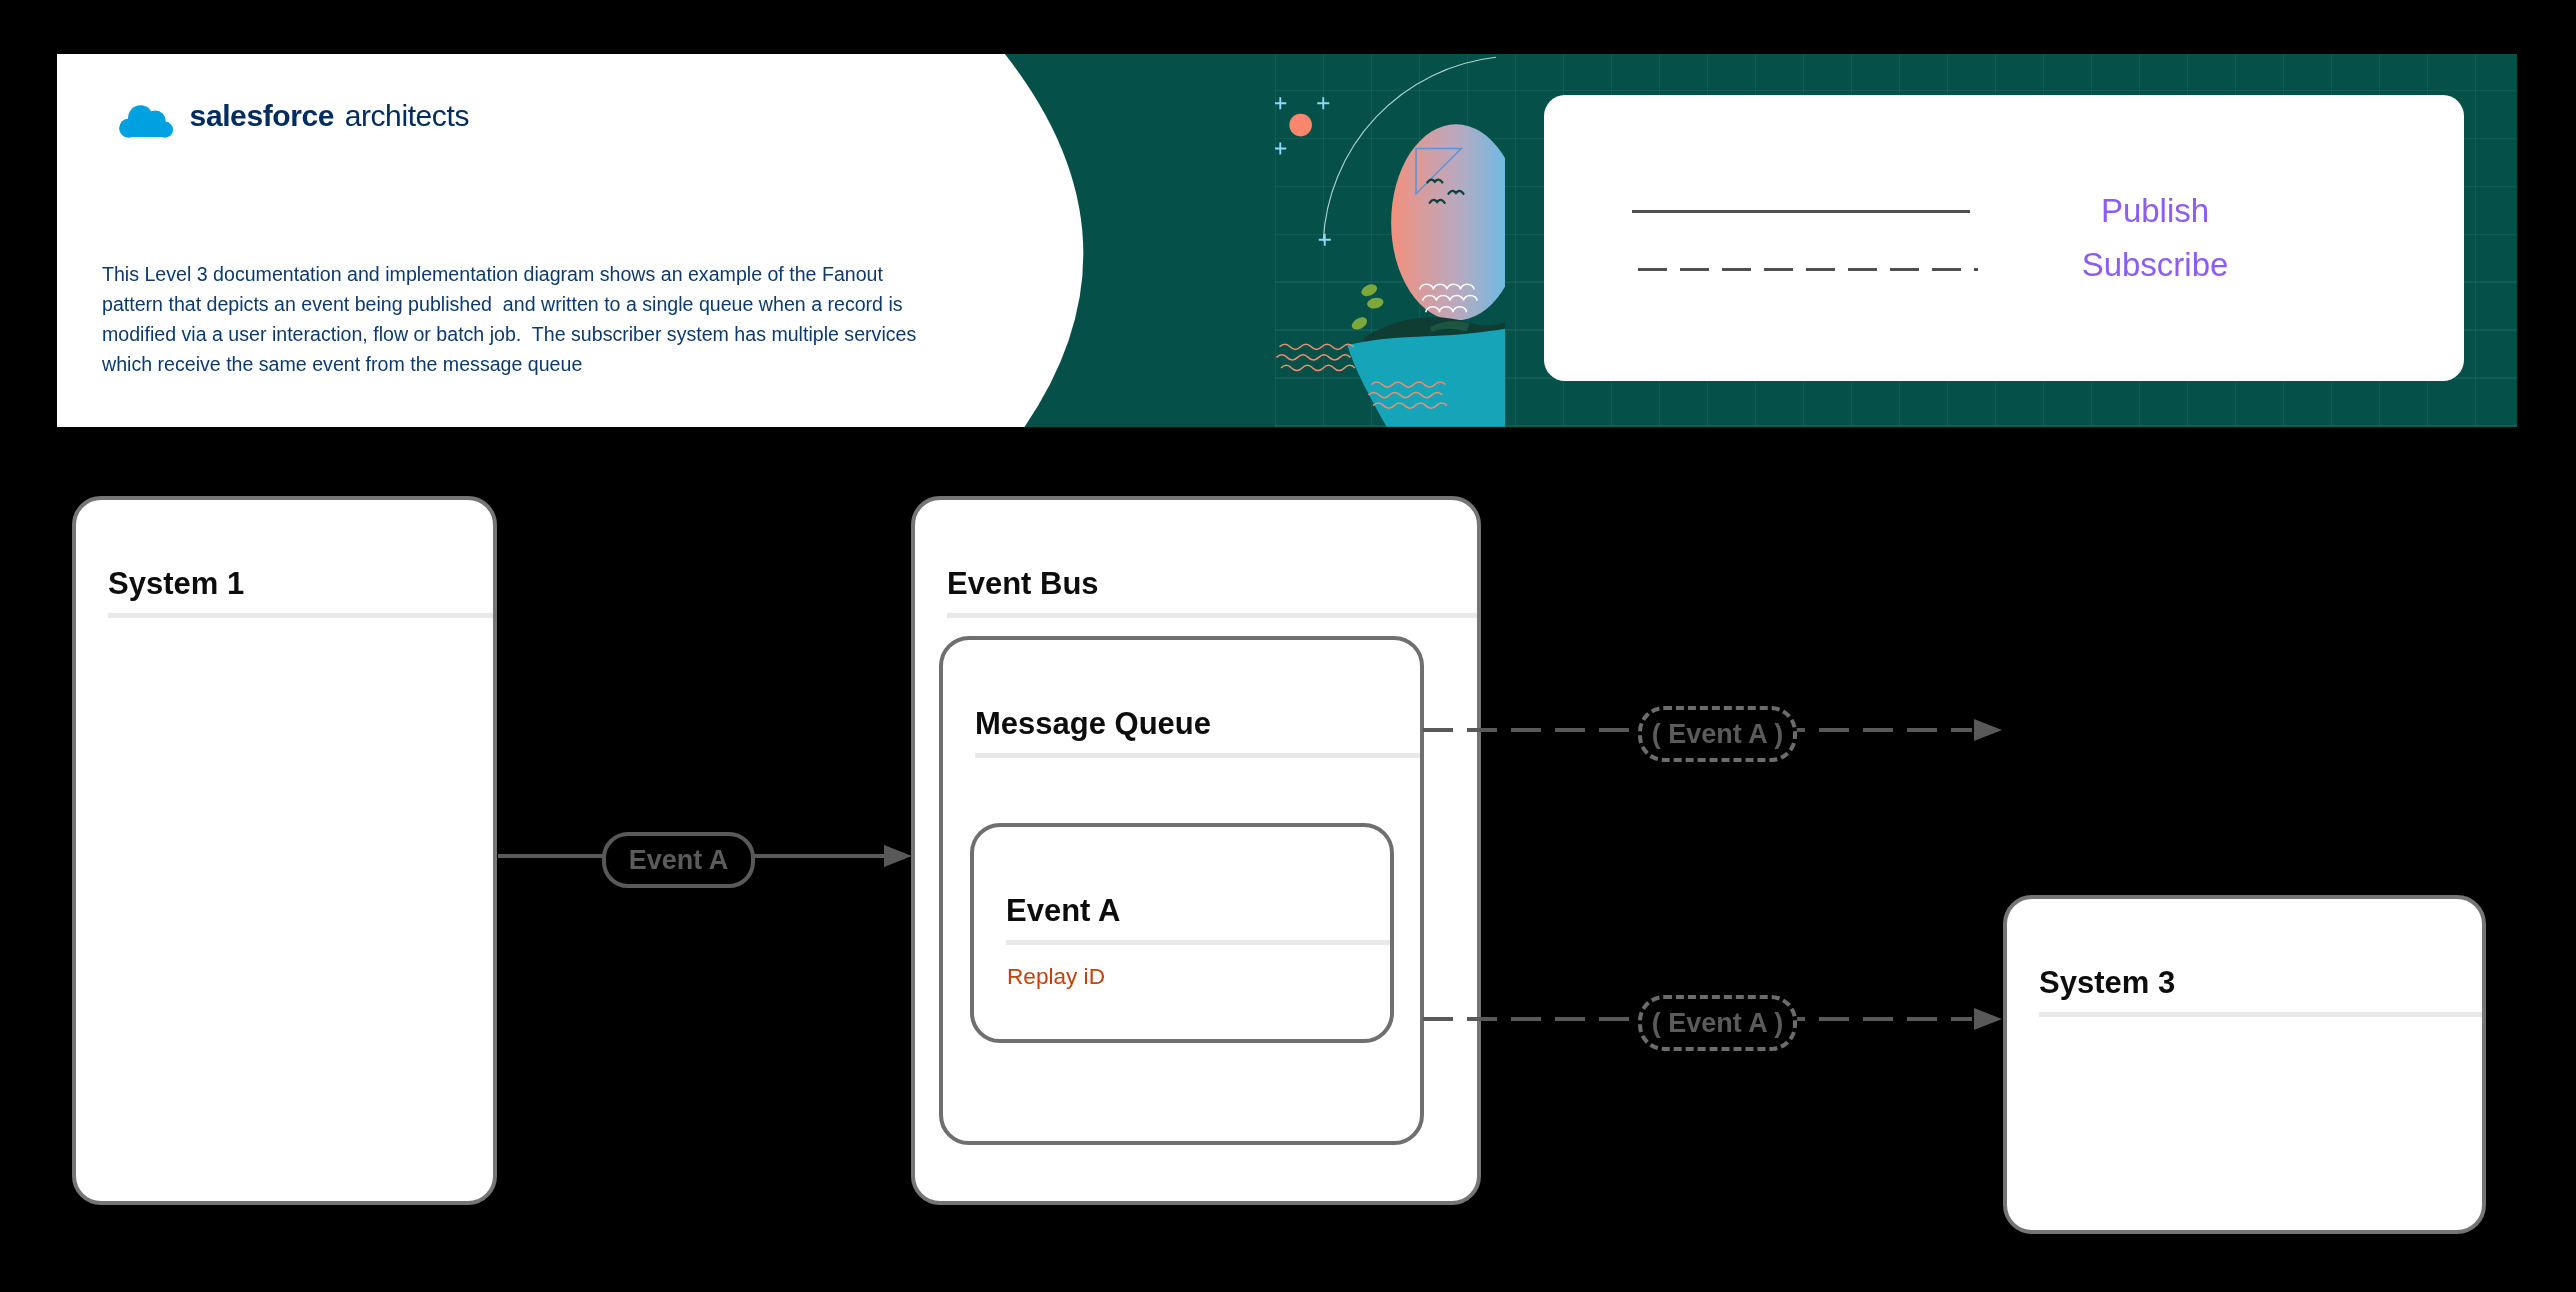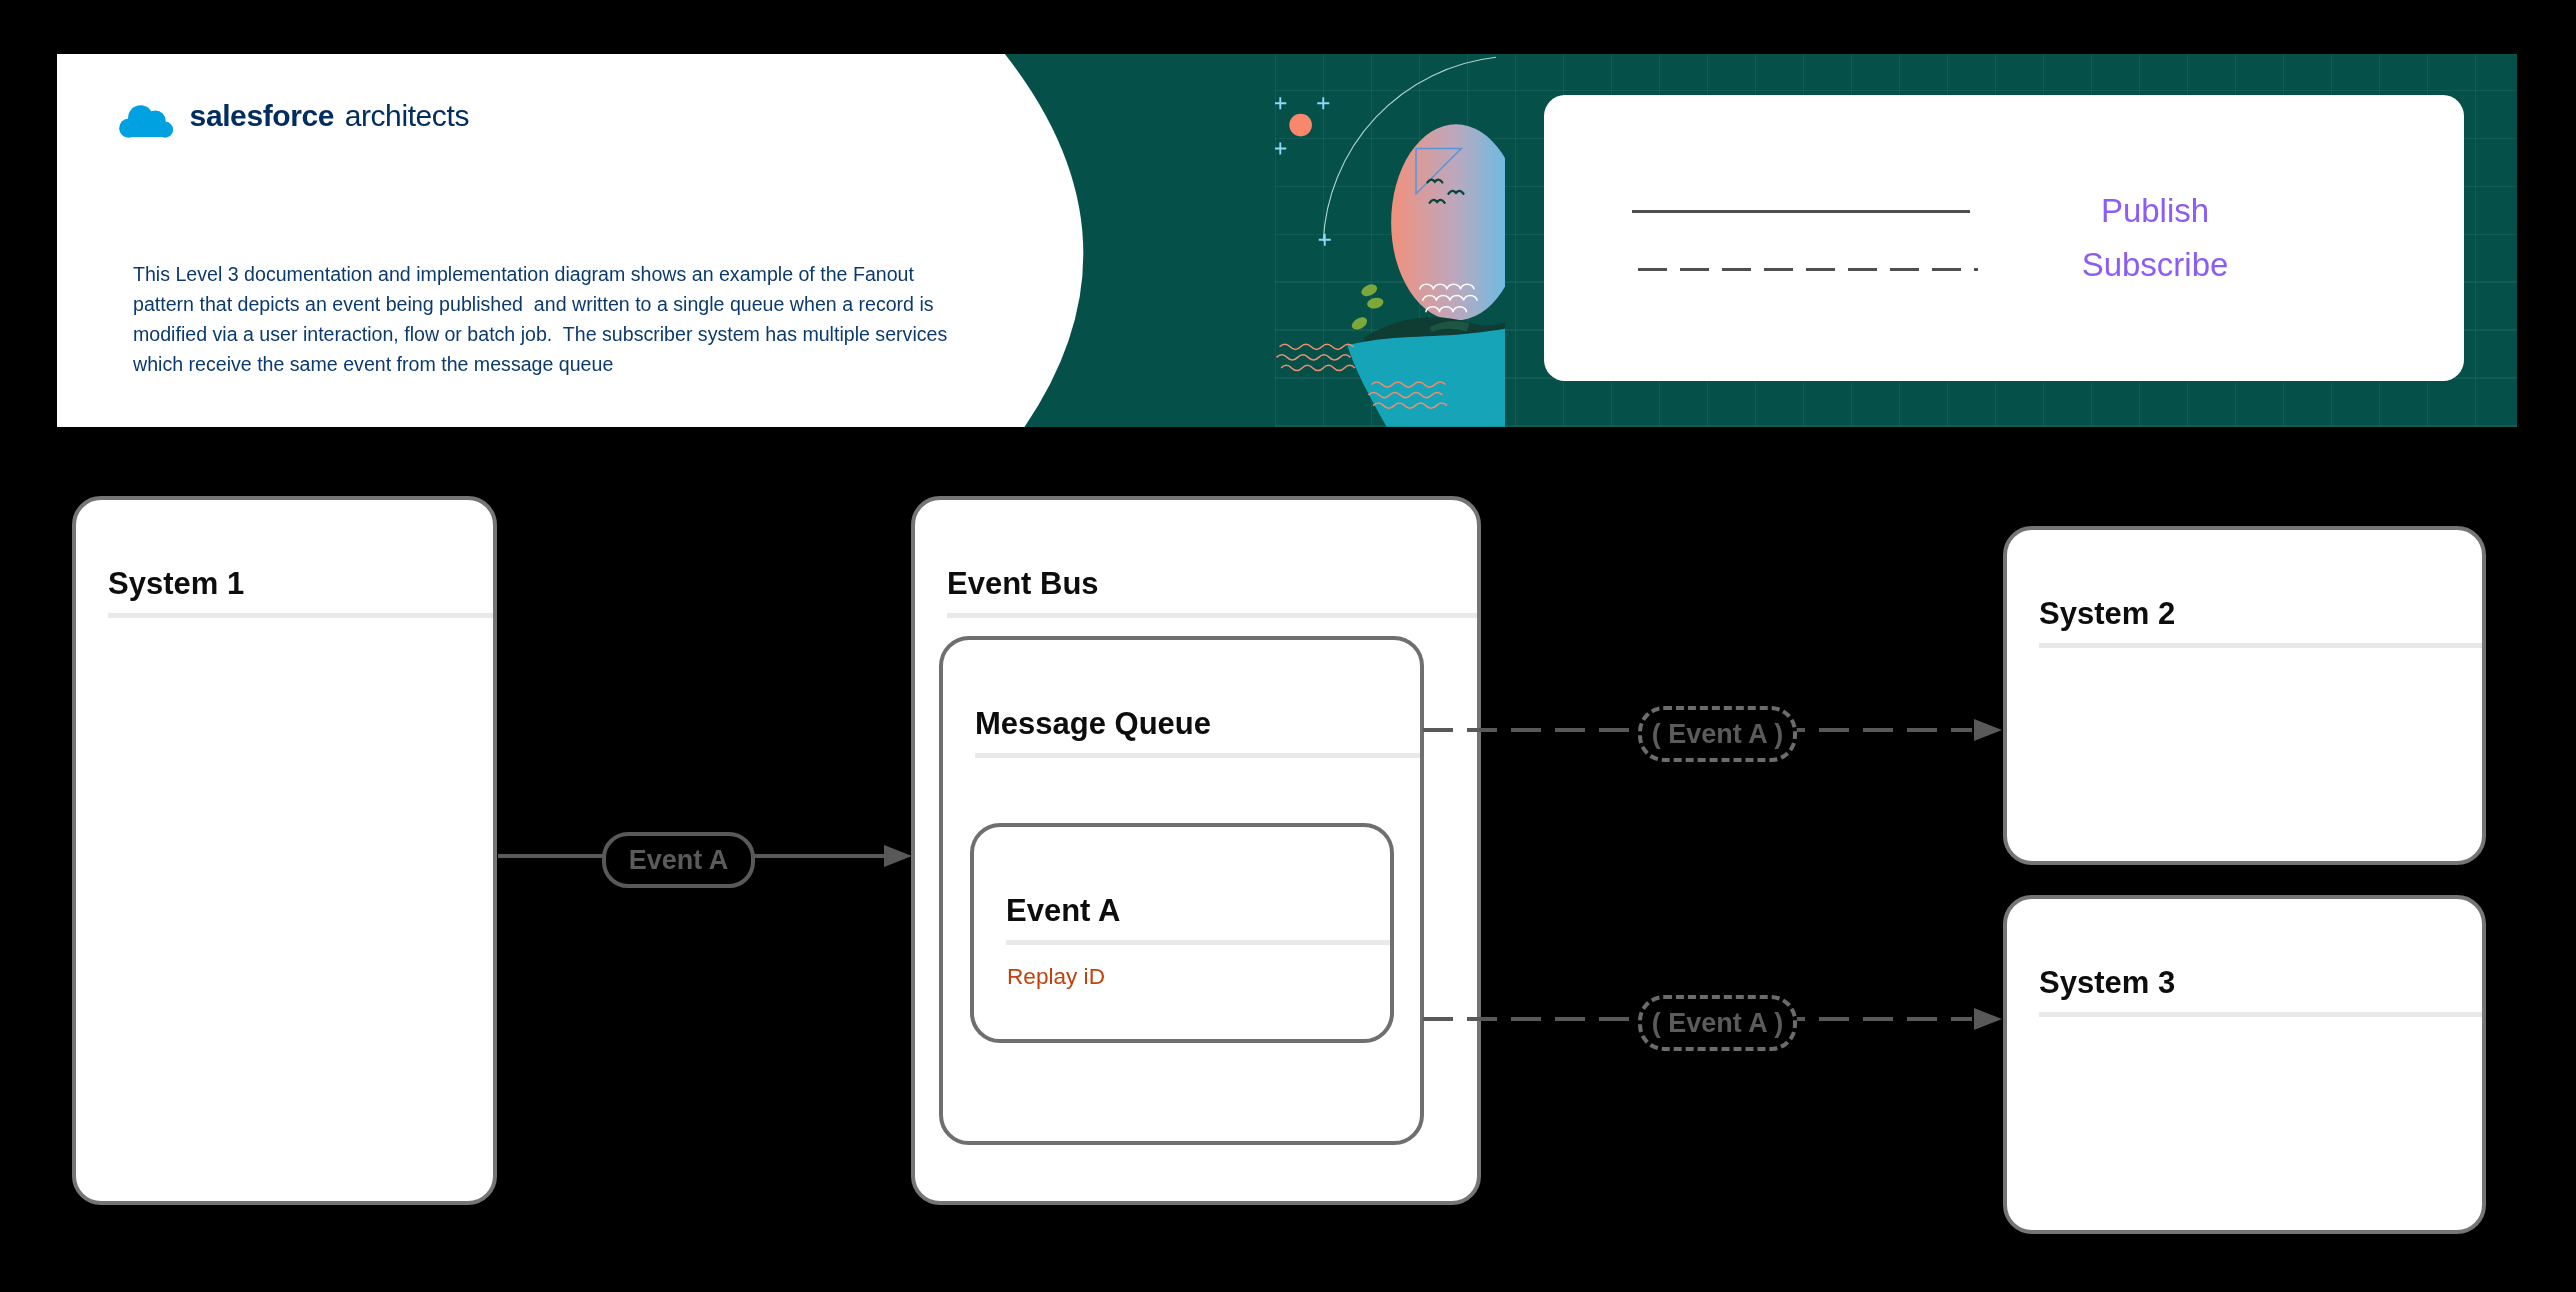--- a/index.html
+++ b/index.html
@@ -13,21 +13,21 @@
     background-image:
       repeating-linear-gradient(90deg, rgba(255,255,255,0.055) 0 1.5px, transparent 1.5px 48px),
       repeating-linear-gradient(0deg, rgba(255,255,255,0.055) 0 1.5px, transparent 1.5px 48px);}
   .white-shape{position:absolute;left:0;top:0;width:1132px;height:373px;}
   .illus{position:absolute;left:1218px;top:0;width:230px;height:373px;}
   .logo{position:absolute;left:57px;top:38px;display:flex;align-items:flex-start;gap:10.6px;margin-top:7px;}
   .logo svg{width:65px;height:45px;}
   .brand{font-size:30px;font-weight:700;color:#032D60;letter-spacing:-0.4px;}
   .brand-suffix{font-size:30px;font-weight:400;color:#032D60;letter-spacing:-0.4px;}
   .page-title{position:absolute;left:59px;top:130px;font-size:50px;font-weight:400;color:#0B3A70;letter-spacing:0.4px;}
-  .page-desc{position:absolute;left:76px;top:205px;width:966px;font-size:19.6px;line-height:30px;
+  .page-desc{position:absolute;left:45px;top:205px;width:966px;font-size:19.6px;line-height:30px;
     color:#0B3A70;white-space:pre-wrap;}
   
   .legend{position:absolute;left:1487px;top:41px;width:920px;height:286px;background:#fff;border-radius:21px;}
   .legend-line-solid{position:absolute;left:88px;top:115px;width:338px;height:3px;background:#4F4F4F;}
   .legend-line-dashed{position:absolute;left:94px;top:173px;width:340px;height:3px;
     background:repeating-linear-gradient(90deg,#4F4F4F 0 29px,transparent 29px 42px);}
   .legend-label{position:absolute;width:272px;text-align:center;font-size:33px;color:#8b5cf6;}
   .legend-label.publish{left:475px;top:97px;}
   .legend-label.subscribe{left:475px;top:151px;}
   
@@ -148,24 +148,20 @@
       <div class="card-rule"></div>
 
       <div class="card inner" style="left:27px;top:183px;width:416px;height:212px;">
         <div class="card-title">Event A</div>
         <div class="card-rule"></div>
         <div class="field-label">Replay iD</div>
       </div>
     </div>
   </div>
 
-  <div class="card" style="left:2003px;top:526px;width:475px;height:331px;">
-    <div class="card-title">System 2</div>
-    <div class="card-rule"></div>
-  </div>
 
   <div class="card" style="left:2003px;top:895px;width:475px;height:331px;">
     <div class="card-title">System 3</div>
     <div class="card-rule"></div>
   </div>
 
   <div class="flow-line solid" style="left:498px;top:854px;width:388px;"></div>
   <div class="arrow-head" style="left:884px;top:845px;"></div>
   <div class="pill solid-border" style="left:602px;top:832px;">
     <span>Event A</span>

